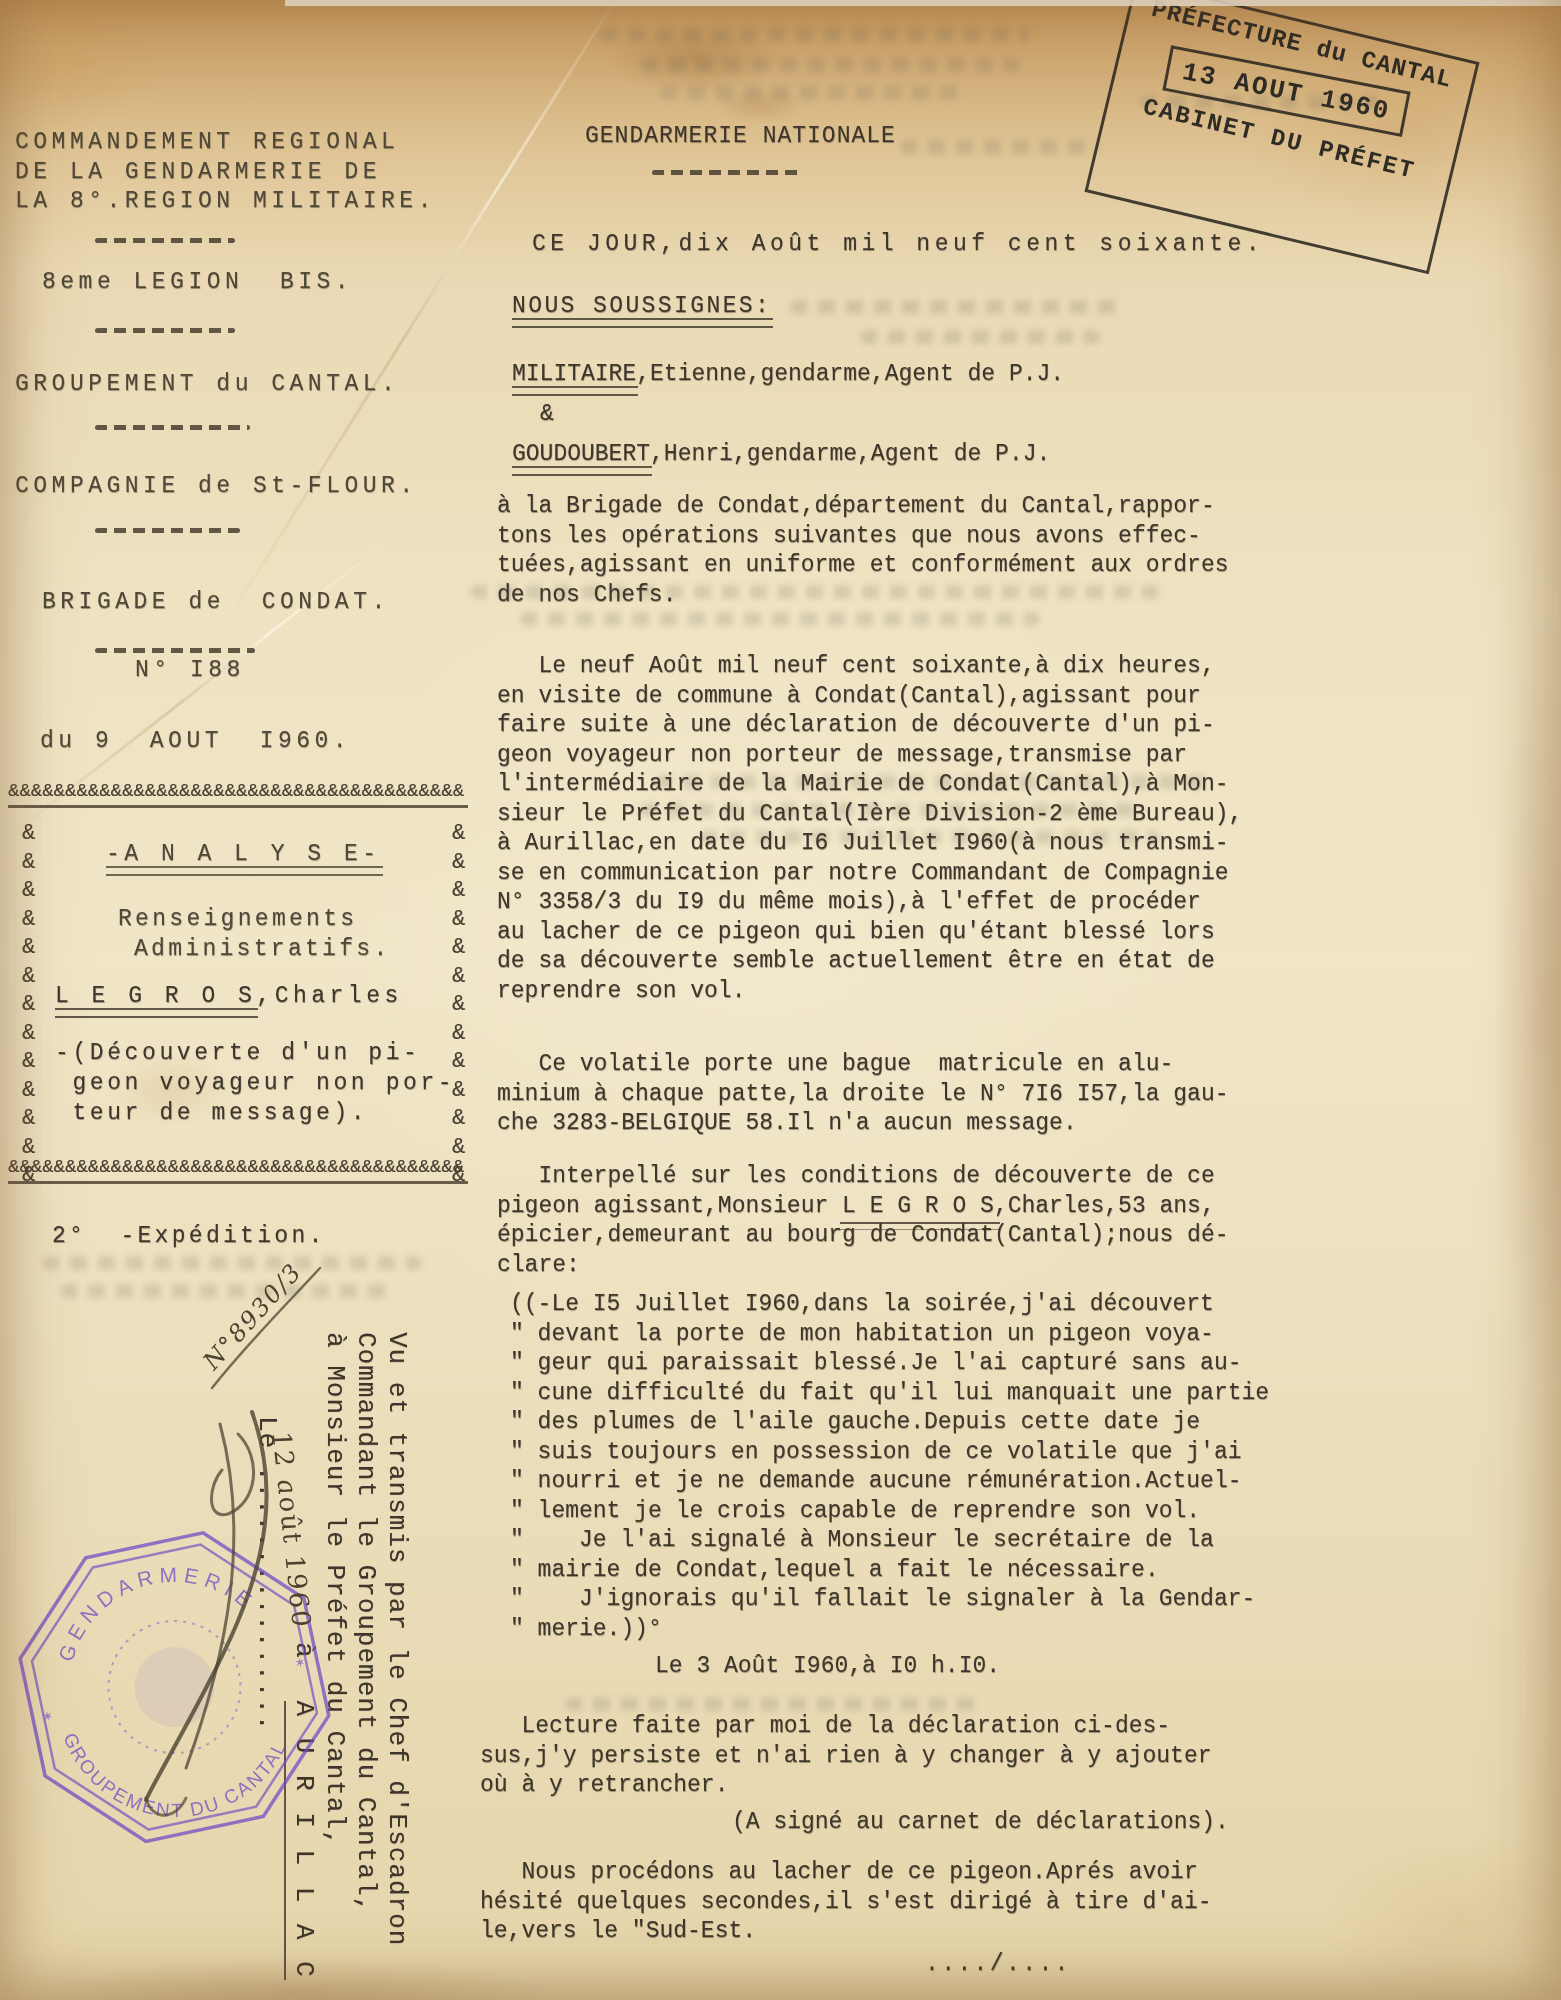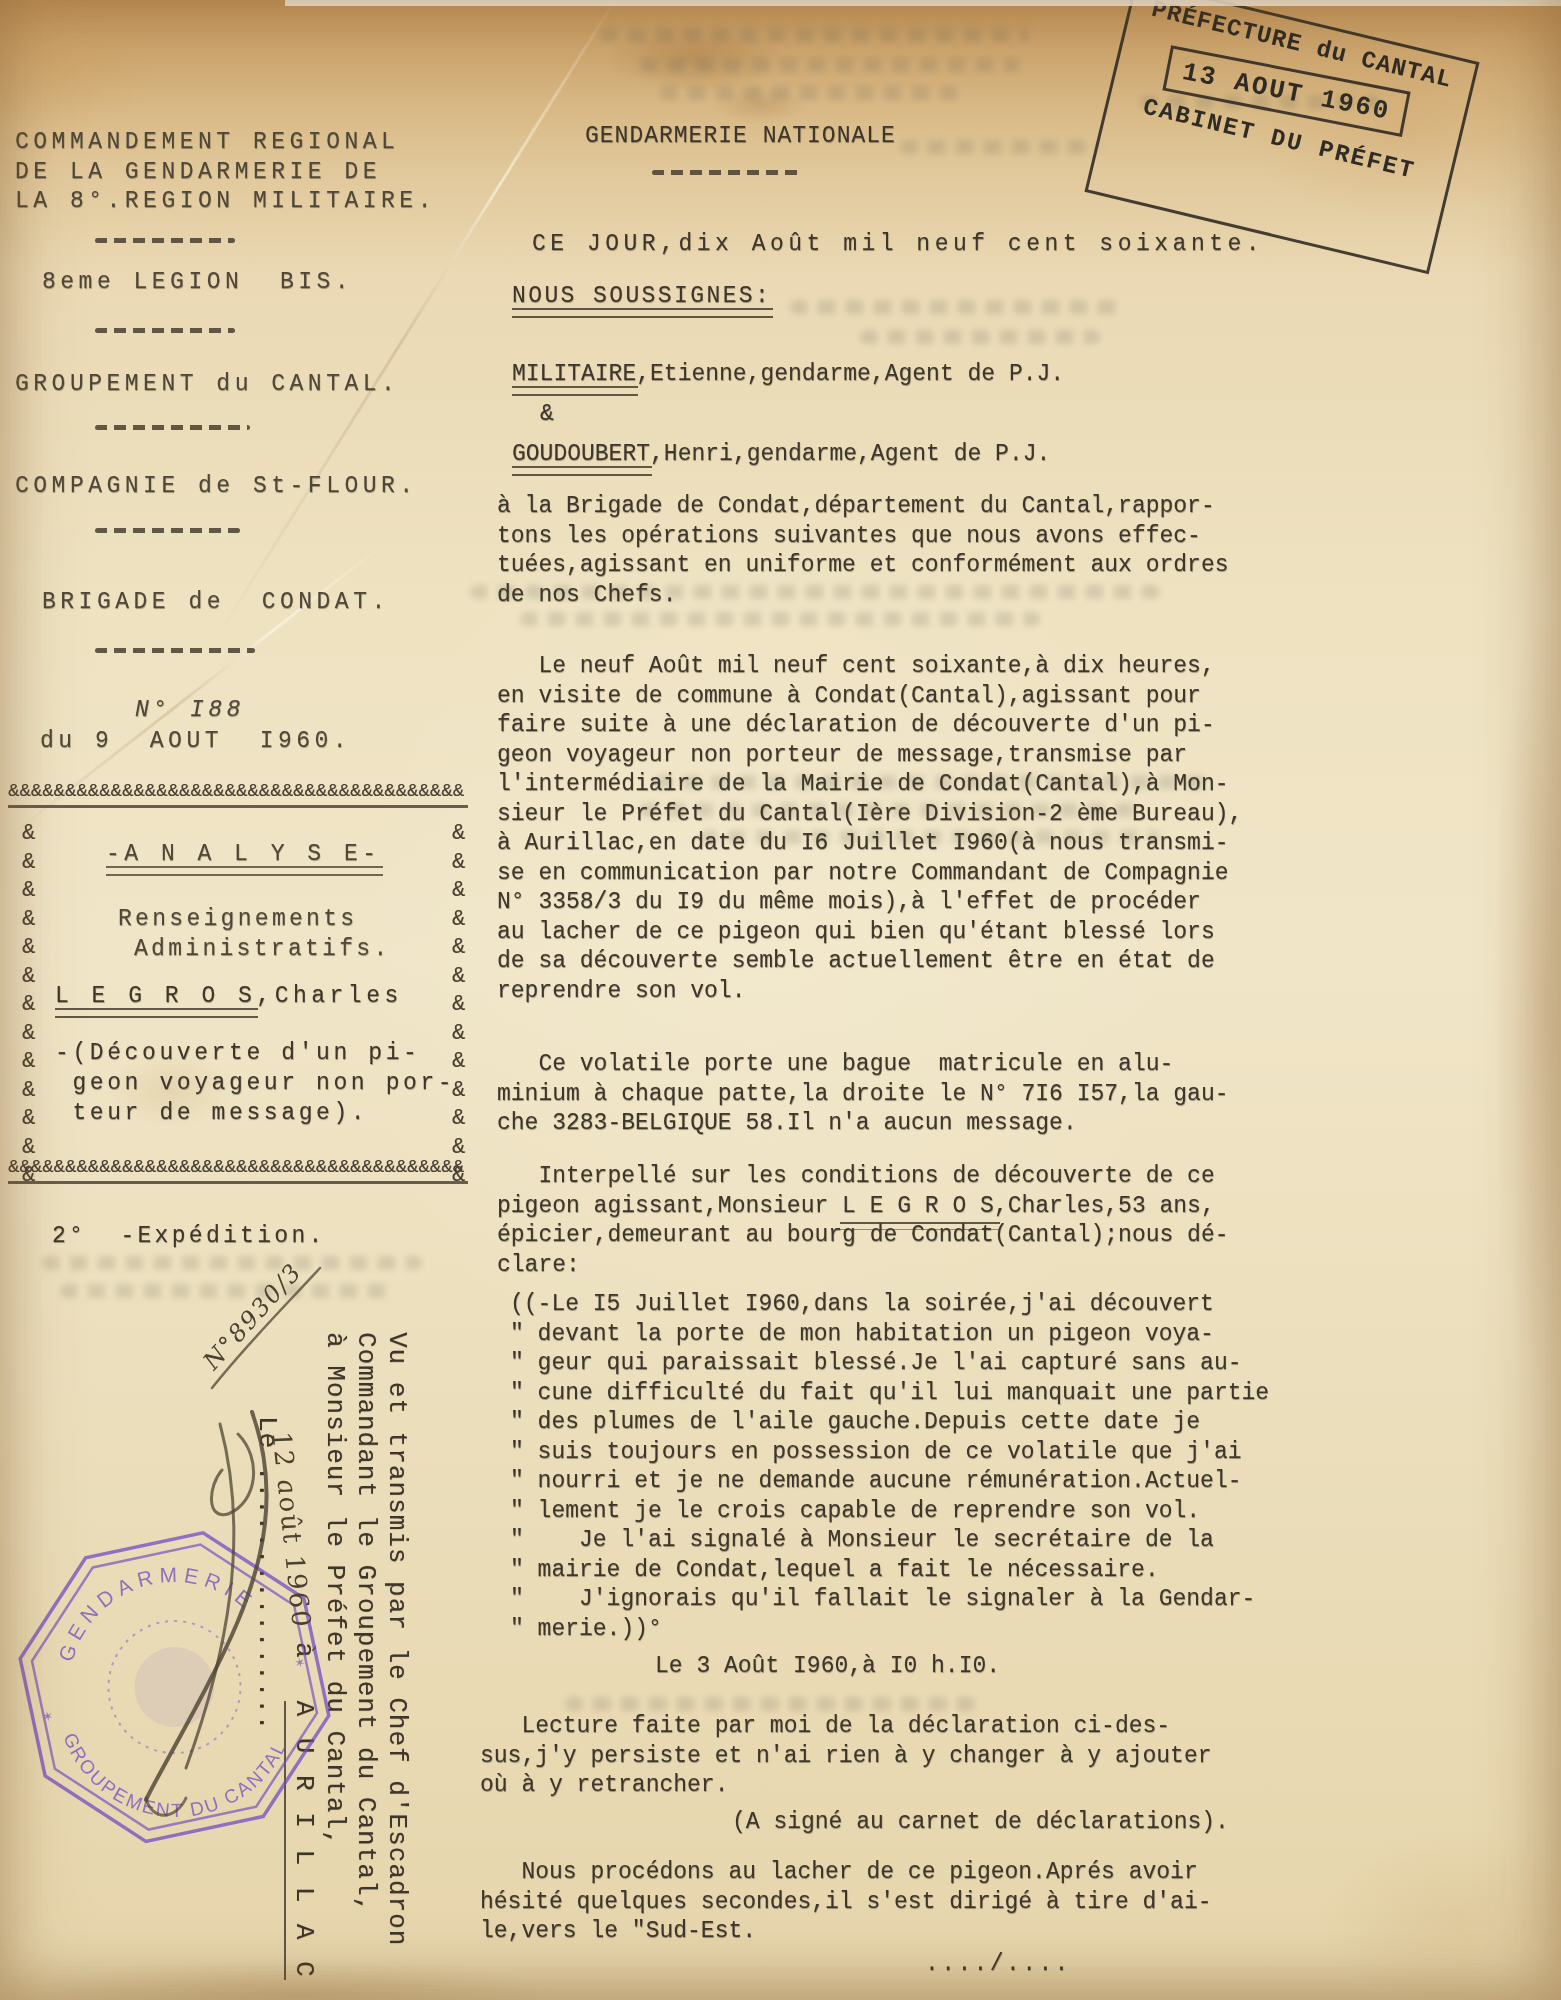--- a/index.html
+++ b/index.html
@@ -94,21 +94,21 @@
 LA 8°.REGION MILITAIRE.</div>
   <div class="dashes" style="left:95px;top:238px;width:140px;"></div>
   <div class="tw fs23 ls4 hdr" style="left:42px;top:268px;">8eme LEGION  BIS.</div>
   <div class="dashes" style="left:95px;top:328px;width:140px;"></div>
   <div class="tw fs23 ls4 hdr" style="left:15px;top:370px;">GROUPEMENT du CANTAL.</div>
   <div class="dashes" style="left:95px;top:425px;width:155px;"></div>
   <div class="tw fs23 ls4 hdr" style="left:15px;top:472px;">COMPAGNIE de St-FLOUR.</div>
   <div class="dashes" style="left:95px;top:528px;width:145px;"></div>
   <div class="tw fs23 ls4 hdr" style="left:42px;top:588px;">BRIGADE de  CONDAT.</div>
   <div class="dashes" style="left:95px;top:648px;width:160px;"></div>
-  <div class="tw fs23 ls4 hdr" style="left:135px;top:696px;font-style:italic;">N° I88</div>
+  <div class="tw fs23 ls4 hdr" style="left:135px;top:656px;">N° I88</div>
   <div class="tw fs23 ls4 hdr" style="left:40px;top:727px;">du 9  AOUT  I960.</div>
 
   <div class="amprow" style="left:8px;top:780px;width:460px;">&amp;&amp;&amp;&amp;&amp;&amp;&amp;&amp;&amp;&amp;&amp;&amp;&amp;&amp;&amp;&amp;&amp;&amp;&amp;&amp;&amp;&amp;&amp;&amp;&amp;&amp;&amp;&amp;&amp;&amp;&amp;&amp;&amp;&amp;&amp;&amp;&amp;&amp;&amp;&amp;</div>
   <div class="ampcol" style="left:22px;top:820px;">&amp;
 &amp;
 &amp;
 &amp;
 &amp;
 &amp;
 &amp;
@@ -140,21 +140,21 @@
   <div class="tw fs23 ls5" style="left:55px;top:1038px;line-height:30px;">-(Découverte d'un pi-
  geon voyageur non por-
  teur de message).</div>
 
   <div class="tw fs23 ls3" style="left:52px;top:1222px;">2°  -Expédition.</div>
 
   <div class="tw fs23 ls1" style="left:585px;top:122px;">GENDARMERIE NATIONALE</div>
   <div class="dashes" style="left:652px;top:170px;width:150px;"></div>
 
   <div class="tw fs23 ls4" style="left:512px;top:230px;margin-left:20px;">CE JOUR,dix Août mil neuf cent soixante.</div>
-  <div class="tw fs23 ls2" style="left:512px;top:282px;text-align:center;"><span class="uu">NOUS SOUSSIGNES:</span></div>
+  <div class="tw fs23 ls2" style="left:512px;top:292px;text-align:center;"><span class="uu">NOUS SOUSSIGNES:</span></div>
 
   <div class="tw fs23" style="left:512px;top:360px;"><span class="uu">MILITAIRE</span><span>,Etienne,gendarme,Agent de P.J.</span></div>
   <div class="tw fs23" style="left:540px;top:400px;">&amp;</div>
   <div class="tw fs23" style="left:512px;top:440px;"><span class="uu">GOUDOUBERT</span><span>,Henri,gendarme,Agent de P.J.</span></div>
 
   <div class="tw fs23" style="left:497px;top:492px;">à la Brigade de Condat,département du Cantal,rappor-
 tons les opérations suivantes que nous avons effec-
 tuées,agissant en uniforme et conformément aux ordres
 de nos Chefs.</div>
   <div class="tw fs23" style="left:497px;top:652px;">   Le neuf Août mil neuf cent soixante,à dix heures,

